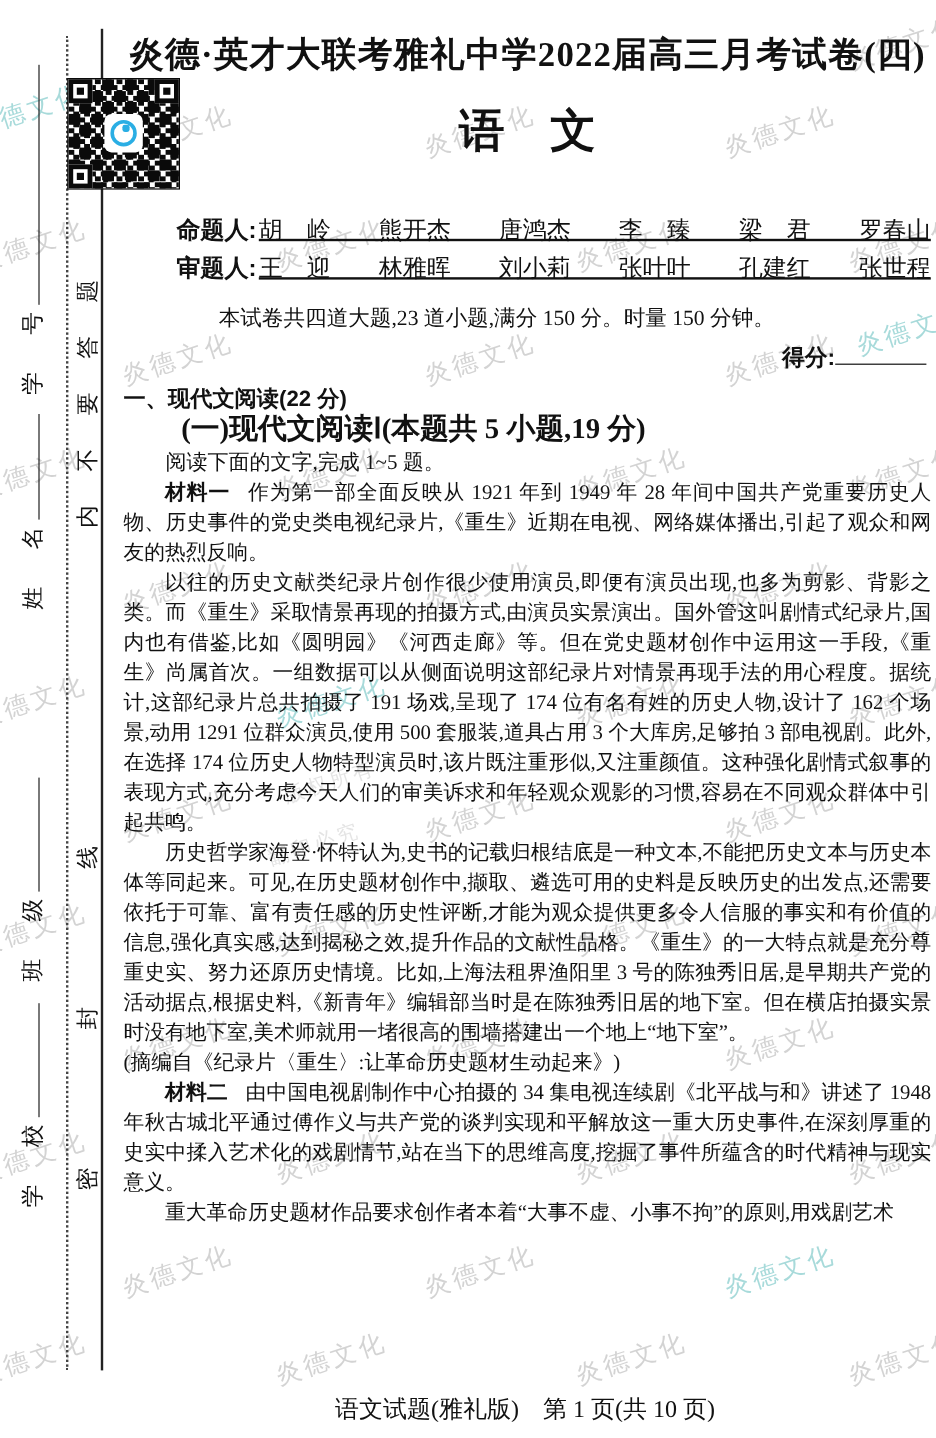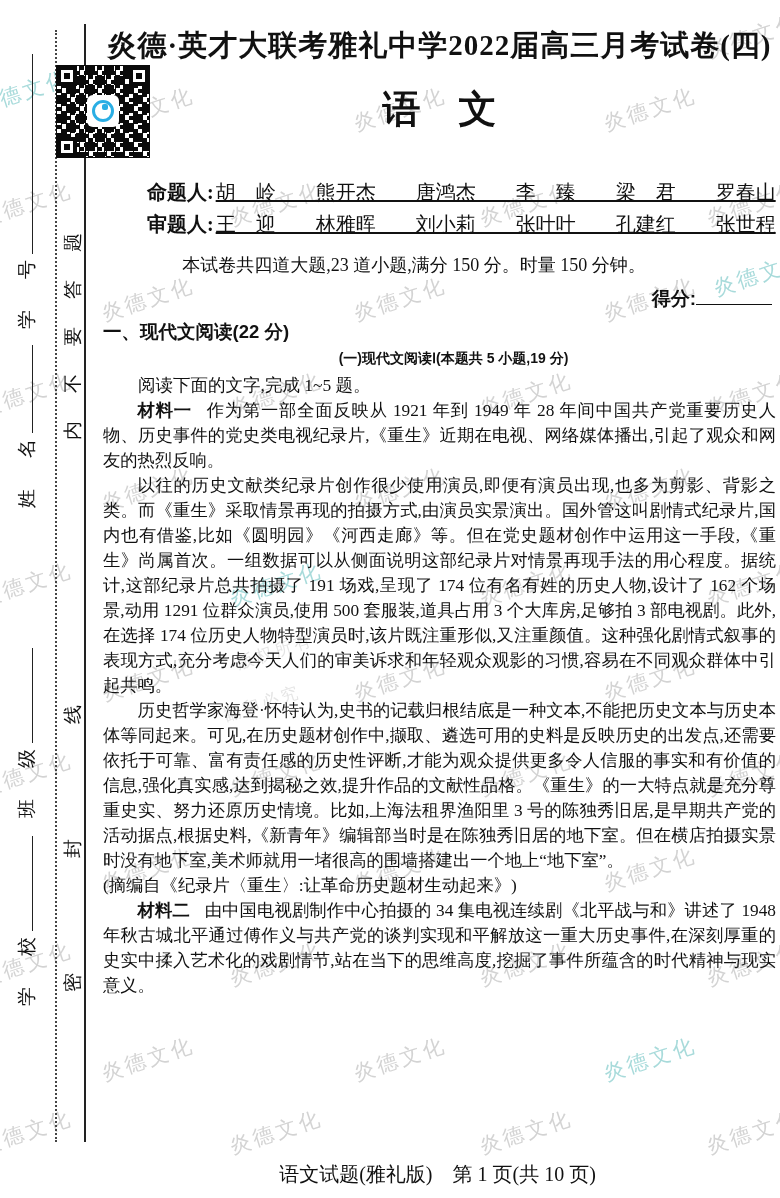--- a/index.html
+++ b/index.html
@@ -46,31 +46,31 @@
   .finder{position:absolute;width:20px;height:20px;border:4px solid #0a0a0a;background:#fff;box-sizing:border-box;}
   .finder::after{content:"";position:absolute;left:3px;top:3px;width:6px;height:6px;background:#0a0a0a;}
   .f-tl{left:0;top:0;} .f-tr{right:0;top:0;} .f-bl{left:0;bottom:0;}
   .qr-logo{position:absolute;left:30px;top:29px;width:32px;height:32px;background:#fff;border-radius:6px;}
   .qr-logo::after{content:"";position:absolute;left:5px;top:5px;width:16px;height:16px;
       border:3px solid #2aaee4;border-radius:50%;}
   .qr-logo::before{content:"";position:absolute;left:15px;top:9px;width:6px;height:6px;
       background:#2aaee4;border-radius:2px;z-index:1;}
 
   .person-row{margin:10px 0 0 44px;font-size:20px;line-height:32px;white-space:nowrap;}
-  .person-row .role{font-weight:bold;font-family:Liberation Serif, serif;}
+  .person-row .role{font-weight:bold;font-family:Liberation Sans, sans-serif;}
   .person-row .names{margin-left:2px;text-decoration:underline;}
   .exam-note{margin-top:12px;font-size:18px;text-indent:4.4em;line-height:26px;}
   .score-row{margin-top:9px;text-align:right;font-size:19px;font-weight:bold;
       font-family:"Liberation Sans",sans-serif;padding-right:4px;line-height:24px;}
   .score-blank{display:inline-block;width:76px;border-bottom:1.6px solid #111;height:15px;}
 
   .sec-h1{margin-top:7px;font-size:18.5px;font-weight:bold;line-height:27px;
       font-family:"Liberation Sans",sans-serif;}
-  .sec-h2{font-size:14px;font-weight:bold;text-indent:2em;line-height:27px;
-      font-family:Liberation Sans, sans-serif;font-weight:700;text-align:center;}
+  .sec-h2{font-size:24px;font-weight:bold;text-indent:2em;line-height:27px;
+      font-family:Liberation Serif, serif;font-weight:700;}
   .sec-intro{font-size:17.5px;text-indent:2em;line-height:26px;}
 
   .body-text p{margin:0;font-size:17.3px;line-height:25px;text-align:justify;text-indent:2em;}
   .body-text p b{font-family:"Liberation Sans",sans-serif;margin-right:.85em;}
   .attribution{text-align:left;text-indent:0 !important;padding-right:6px;}
 
   .footer{position:absolute;left:101px;width:673px;top:1161px;text-align:center;
       font-size:20px;z-index:1;}
 </style>
 </head>
@@ -167,18 +167,19 @@
     <div class="sec-h1">一、现代文阅读(22 分)</div>
     <div class="sec-h2">(一)现代文阅读Ⅰ(本题共 5 小题,19 分)</div>
     <div class="sec-intro">阅读下面的文字,完成 1~5 题。</div>
 
     <div class="body-text">
       <p><b>材料一</b><span>作为第一部全面反映从 1921 年到 1949 年 28 年间中国共产党重要历史人物、历史事件的党史类电视纪录片,《重生》近期在电视、网络媒体播出,引起了观众和网友的热烈反响。</span></p>
       <p>以往的历史文献类纪录片创作很少使用演员,即便有演员出现,也多为剪影、背影之类。而《重生》采取情景再现的拍摄方式,由演员实景演出。国外管这叫剧情式纪录片,国内也有借鉴,比如《圆明园》《河西走廊》等。但在党史题材创作中运用这一手段,《重生》尚属首次。一组数据可以从侧面说明这部纪录片对情景再现手法的用心程度。据统计,这部纪录片总共拍摄了 191 场戏,呈现了 174 位有名有姓的历史人物,设计了 162 个场景,动用 1291 位群众演员,使用 500 套服装,道具占用 3 个大库房,足够拍 3 部电视剧。此外,在选择 174 位历史人物特型演员时,该片既注重形似,又注重颜值。这种强化剧情式叙事的表现方式,充分考虑今天人们的审美诉求和年轻观众观影的习惯,容易在不同观众群体中引起共鸣。</p>
       <p>历史哲学家海登·怀特认为,史书的记载归根结底是一种文本,不能把历史文本与历史本体等同起来。可见,在历史题材创作中,撷取、遴选可用的史料是反映历史的出发点,还需要依托于可靠、富有责任感的历史性评断,才能为观众提供更多令人信服的事实和有价值的信息,强化真实感,达到揭秘之效,提升作品的文献性品格。《重生》的一大特点就是充分尊重史实、努力还原历史情境。比如,上海法租界渔阳里 3 号的陈独秀旧居,是早期共产党的活动据点,根据史料,《新青年》编辑部当时是在陈独秀旧居的地下室。但在横店拍摄实景时没有地下室,美术师就用一堵很高的围墙搭建出一个地上“地下室”。</p>
       <p class="attribution">(摘编自《纪录片〈重生〉:让革命历史题材生动起来》)</p>
       <p><b>材料二</b><span>由中国电视剧制作中心拍摄的 34 集电视连续剧《北平战与和》讲述了 1948 年秋古城北平通过傅作义与共产党的谈判实现和平解放这一重大历史事件,在深刻厚重的史实中揉入艺术化的戏剧情节,站在当下的思维高度,挖掘了事件所蕴含的时代精神与现实意义。</span></p>
+      <p>重大革命历史题材作品要求创作者本着“大事不虚、小事不拘”的原则,用戏剧艺术</p>
     </div>
   </div>
 
   <div class="footer">语文试题(雅礼版)　第 1 页(共 10 页)</div>
 
 </div>
 
 </body></html>

